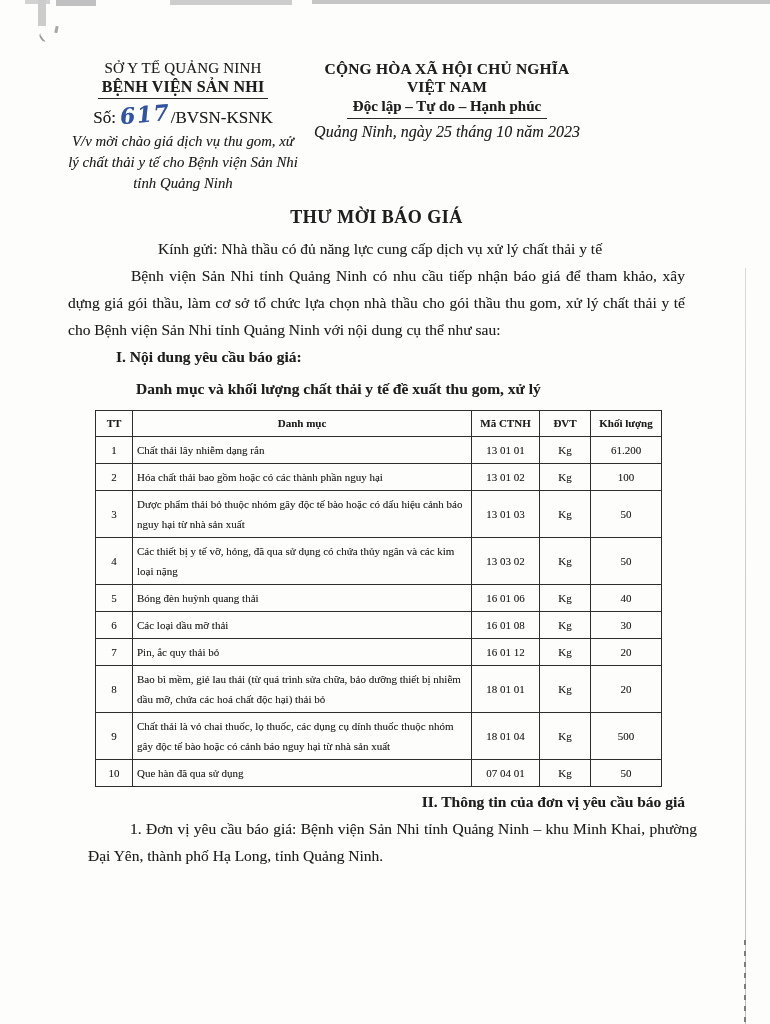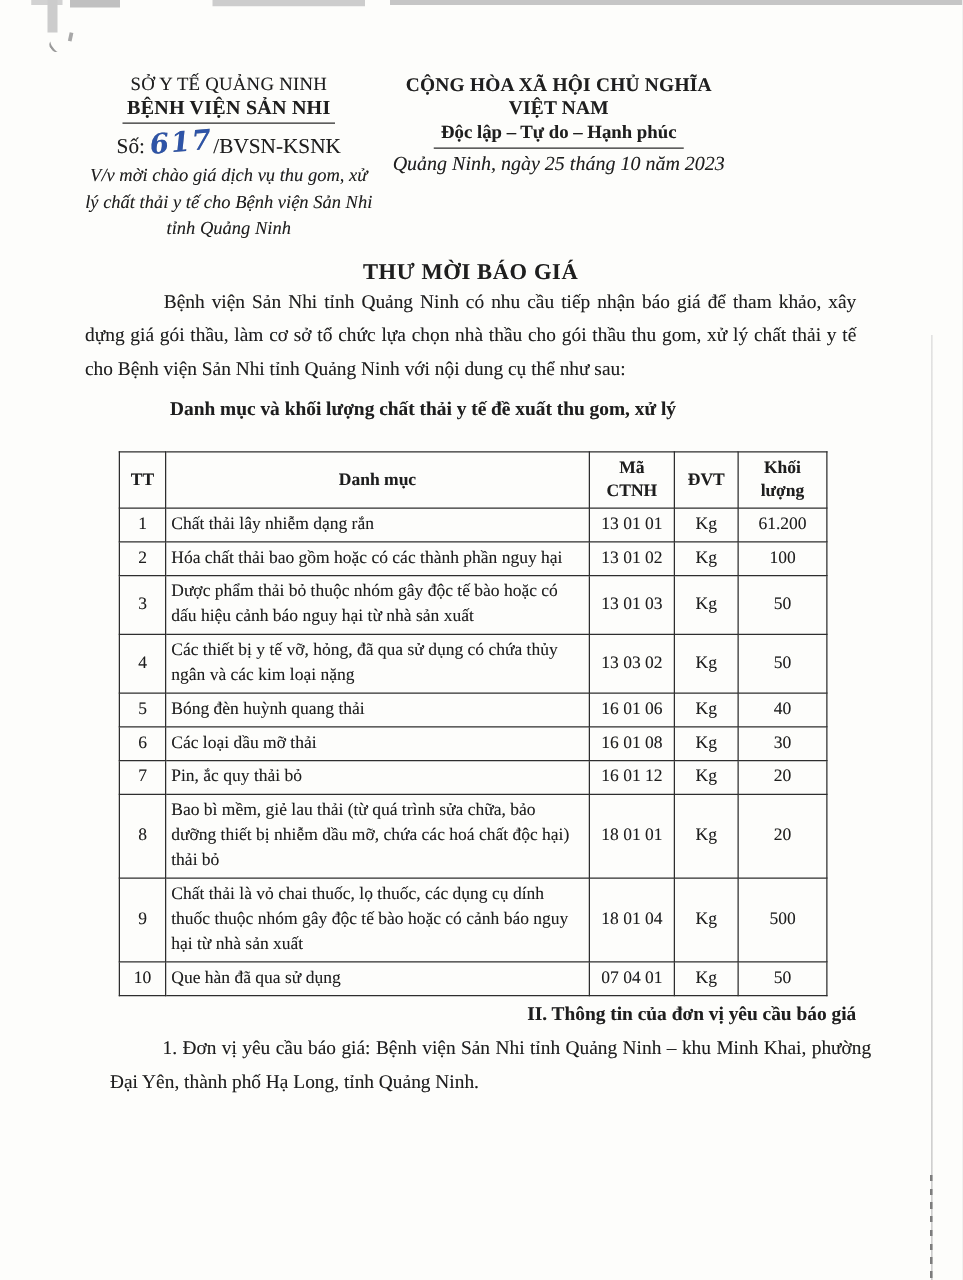--- a/index.html
+++ b/index.html
@@ -47,21 +47,21 @@
   
   .doc-title { text-align: center; font-size: 18px; font-weight: bold;
     letter-spacing: 0.5px; margin-top: 13px; }
   p.body-text { font-size: 15.5px; line-height: 27px; }
   .salutation { margin-top: 7px; text-indent: 90px; }
   .intro { text-align: justify; text-indent: 63px; }
   .heading-1 { font-weight: bold; text-indent: 48px; }
   .table-caption { font-weight: bold; text-indent: 68px; margin-top: 5px; }
   
   table.waste { border-collapse: collapse; table-layout: fixed; width: 566px;
-    margin: 20px 0 0 27px; font-size: 14px; }
+    margin: 8px 0 0 27px; font-size: 11px; }
   table.waste th, table.waste td { border: 1.6px solid #2e2e2e; vertical-align: middle; }
   table.waste th { font-weight: bold; padding: 3px 2px; line-height: 19px; }
   table.waste td { padding: 3px 4px; line-height: 20px; height: 27px; }
   td.c-tt, td.c-ma, td.c-dvt, td.c-kl { text-align: center; }
   td.c-dm { text-align: left; padding-left: 8px; }
   
   .note { font-weight: bold; font-style: italic; margin-top: 10px; text-indent: 53px; }
   .heading-2 { font-weight: bold; text-indent: 55px; margin-top: 1px; text-align: right; }
   .info { text-align: justify; text-indent: 42px; padding-left: 20px; margin-right: -12px; }
 </style>
@@ -89,21 +89,23 @@
     </div>
     <div class="header-right">
       <div class="hr-national">CỘNG HÒA XÃ HỘI CHỦ NGHĨA VIỆT NAM</div>
       <div><span class="hr-motto">Độc lập – Tự do – Hạnh phúc</span></div>
       <div class="hr-date">Quảng Ninh, ngày 25 tháng 10 năm 2023</div>
     </div>
   </div>
 
   <div class="doc-title">THƯ MỜI BÁO GIÁ</div>
 
+  <p class="body-text salutation">Kính gửi: Nhà thầu có đủ năng lực cung cấp dịch vụ xử lý chất thải y tế</p>
   <p class="body-text intro">Bệnh viện Sản Nhi tỉnh Quảng Ninh có nhu cầu tiếp nhận báo giá để tham khảo, xây dựng giá gói thầu, làm cơ sở tổ chức lựa chọn nhà thầu cho gói thầu thu gom, xử lý chất thải y tế cho Bệnh viện Sản Nhi tỉnh Quảng Ninh với nội dung cụ thể như sau:</p>
+  <p class="body-text heading-1">I. Nội dung yêu cầu báo giá:</p>
   <p class="body-text table-caption">Danh mục và khối lượng chất thải y tế đề xuất thu gom, xử lý</p>
 
   <table class="waste" id="waste-table">
     <colgroup>
       <col style="width:37px">
         <col style="width:339px">
         <col style="width:68px">
         <col style="width:51px">
         <col style="width:71px">
     </colgroup>

